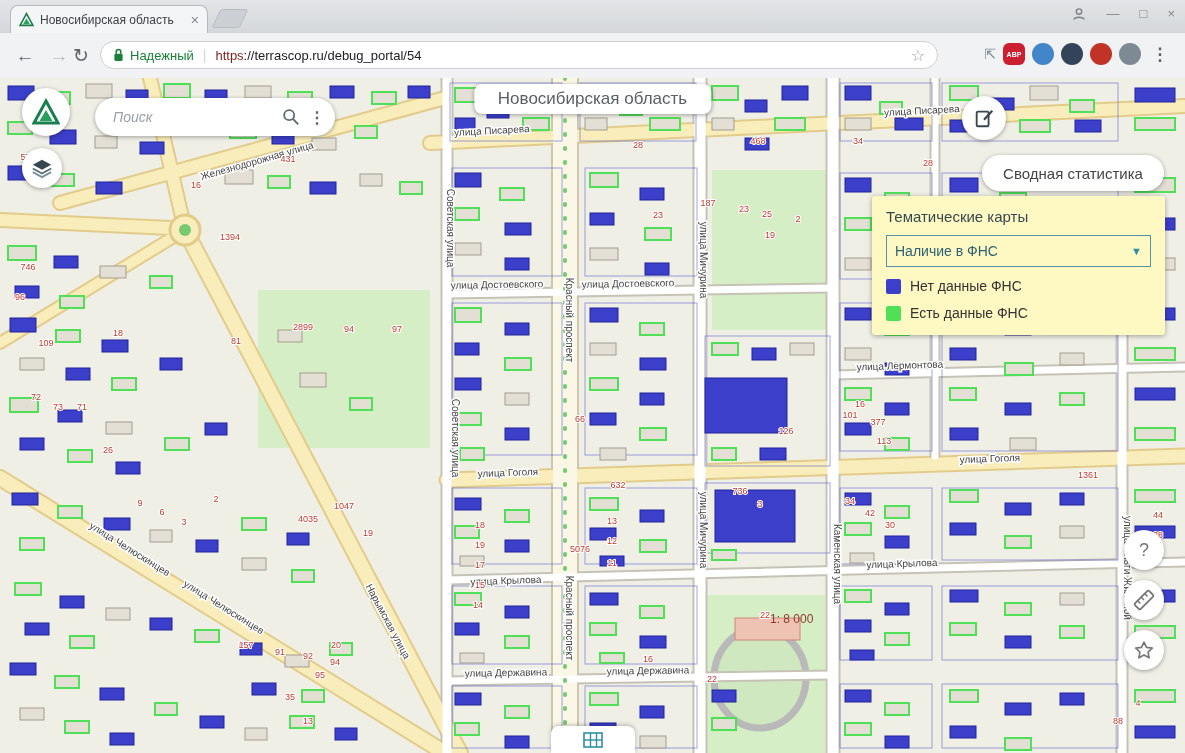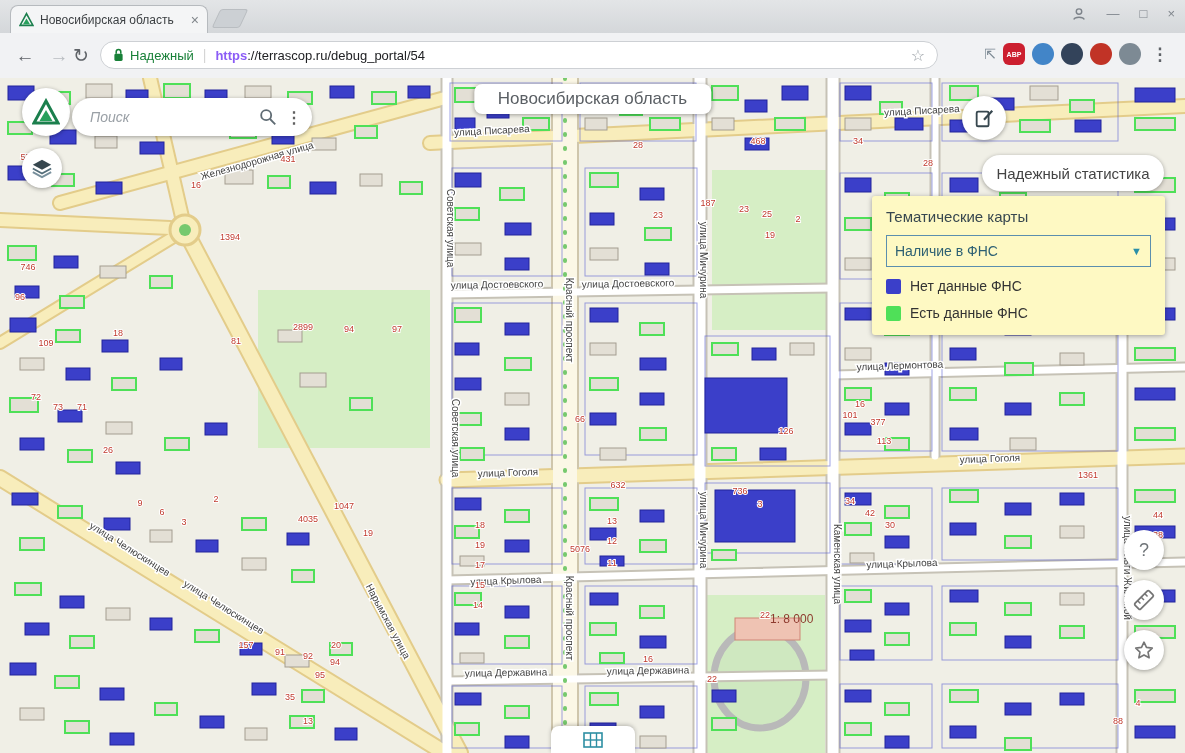--- a/index.html
+++ b/index.html
@@ -22,35 +22,35 @@
        border-bottom:1px solid #c3c6c9;}
   .nav-btn{position:absolute;top:8px;width:30px;height:30px;text-align:center;line-height:30px;
        font-size:19px;color:#5f6368;}
   .nav-btn.disabled{color:#b8bcc0;}
   .addressbar{position:absolute;left:100px;top:8px;width:838px;height:28px;background:#fff;
        border:1px solid #cdd0d4;border-radius:14px;display:flex;align-items:center;
        padding:0 12px;box-sizing:border-box;font-size:13px;}
   .secure{color:#188038;margin-left:6px;}
   .sep{color:#d5d5d5;margin:0 9px;font-size:14px;}
   .url{color:#202124;white-space:nowrap;}
-  .url .scheme{color:#8b5cf6;font-weight:bold;}
+  .url .scheme{color:#7f1d1d;}
   .bar-star{margin-left:auto;color:#9aa0a6;font-size:16px;}
   .ext-row{position:absolute;right:44px;top:10px;display:flex;gap:7px;align-items:center;}
   .ext{width:22px;height:22px;border-radius:50%;display:flex;align-items:center;justify-content:center;}
   .ext.abp{border-radius:6px;background:#cc1f2f;color:#fff;font-size:7px;font-weight:bold;}
   .menu-dots{position:absolute;right:12px;top:8px;width:26px;height:28px;text-align:center;
        line-height:28px;color:#5f6368;font-size:17px;font-weight:bold;}
   
   #map-wrap{position:absolute;top:78px;left:0;width:1185px;height:675px;background:#f0efe6;overflow:hidden;}
   #map-svg{position:absolute;top:0;left:0;}
   .circle-btn{position:absolute;background:#fff;border-radius:50%;
        box-shadow:0 1px 4px rgba(0,0,0,.35);display:flex;align-items:center;justify-content:center;}
   .pill{position:absolute;background:#fff;box-shadow:0 1px 4px rgba(0,0,0,.35);
        display:flex;align-items:center;}
-  .search-pill{left:72px;top:20px;width:240px;height:38px;border-radius:19px;padding:0 10px 0 16px;box-sizing:border-box;}
+  .search-pill{left:95px;top:20px;width:240px;height:38px;border-radius:19px;padding:0 10px 0 16px;box-sizing:border-box;}
   .search-pill input{border:none;outline:none;flex:1;font-size:14px;min-width:0;
        font-family:"Liberation Sans",sans-serif;color:#333;background:transparent;}
   .search-pill input::placeholder{font-style:italic;color:#9aa0a6;}
   .kebab{color:#616161;font-size:16px;font-weight:bold;margin-left:8px;}
   .banner{left:50%;transform:translateX(-50%);top:6px;height:30px;border-radius:8px;
        padding:0 24px;font-size:17px;color:#5a5f64;justify-content:center;}
   .user-pill{left:1014px;top:18px;width:146px;height:42px;border-radius:21px;padding:0 12px 0 16px;
        box-sizing:border-box;font-size:15px;color:#444;justify-content:space-between;}
   .stats-pill{left:982px;top:77px;width:182px;height:36px;border-radius:18px;font-size:15px;
        color:#444;justify-content:center;}
@@ -585,21 +585,21 @@
     <span style="display:flex;">
       <svg width="22" height="22" viewBox="0 0 24 24">
         <rect x="4" y="5" width="13" height="16" rx="1.5" fill="none" stroke="#37474f" stroke-width="2"></rect>
         <line x1="12" y1="14" x2="21" y2="4" stroke="#37474f" stroke-width="2.4"></line>
       </svg>
     </span>
   </div>
 
 
   <div class="pill stats-pill">
-    <span>Надежный статистика</span>
+    <span>Сводная статистика</span>
   </div>
 
   <div class="panel">
     <div class="panel-title">Тематические карты</div>
     <div class="select">
       <span>Наличие в ФНС</span>
       <span class="chev">▼</span>
     </div>
     <div class="legend-row">
       <span class="swatch" style="background-color: rgb(59, 63, 201);"></span>

